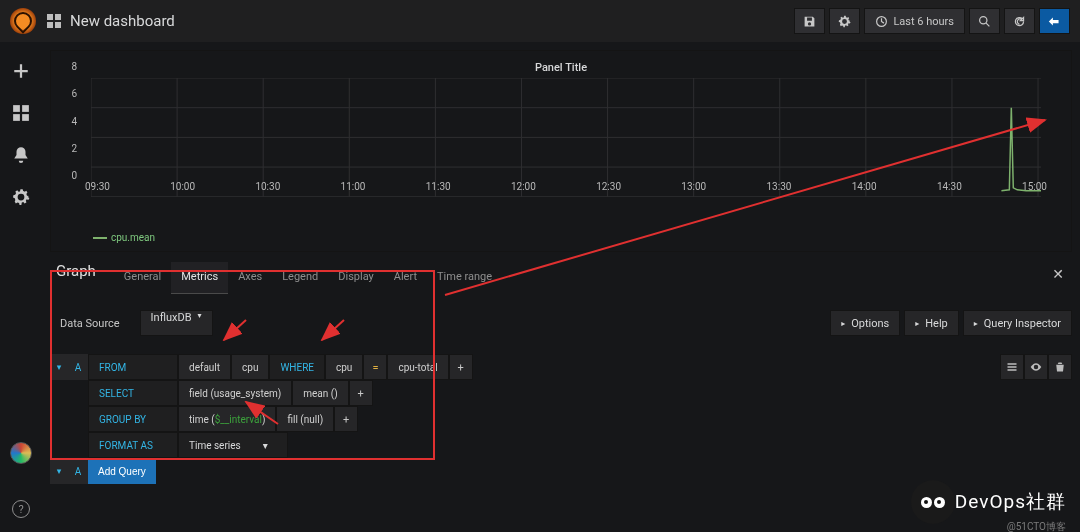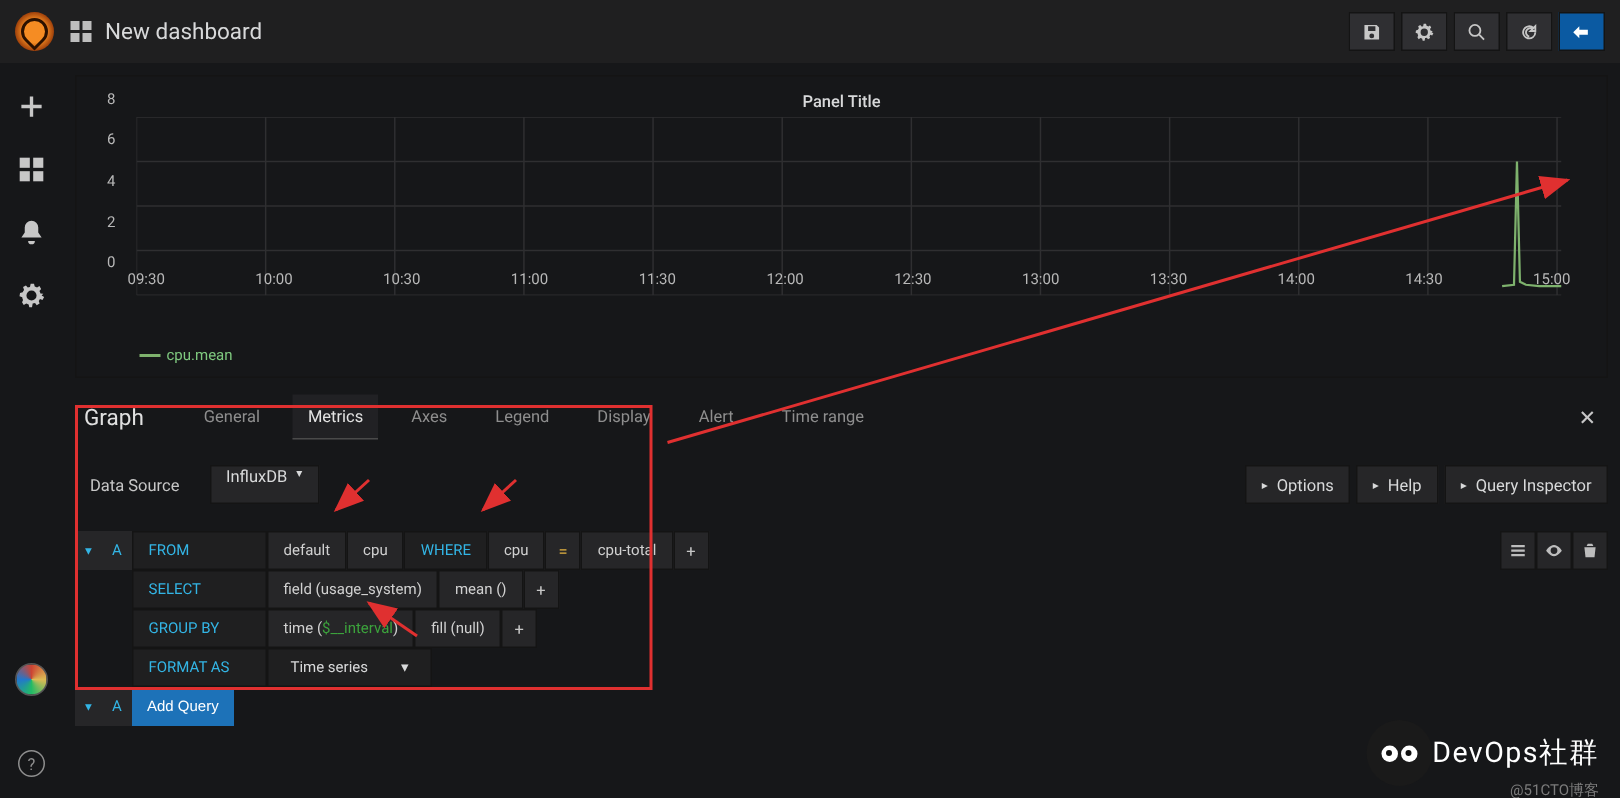--- a/index.html
+++ b/index.html
@@ -25,21 +25,21 @@
 
 .panel { background:#161719; border:1px solid #141414; position:relative; }
 .panel-title { text-align:center; font-size:11px; color:#d8d9da; padding:4px 0; font-weight:500;}
 .graph-area { position:relative; height:120px; margin: 0 24px 0 34px; }
 .graph-svg { position:absolute; inset:0; }
 .x-ticks { position:absolute; left:34px; right:24px; top:130px; display:flex; justify-content:space-between; font-size:10px; color:#b8b8b8;}
 .y-ticks { position:absolute; left:6px; top:10px; height:120px; display:flex; flex-direction:column; justify-content:space-between; font-size:10px; color:#b8b8b8; align-items:flex-end; width:20px;}
 .legend-row { padding:4px 10px 6px 36px; font-size:10px; color:#7fc97f;}
 .legend-row .sw{display:inline-block;width:14px;border-top:2px solid #7eb26d;margin-right:4px;vertical-align:middle;}
 
-.tabs-bar { display:flex; align-items:center; margin-top:10px; height:32px;gap:12px; }
+.tabs-bar { display:flex; margin-top:10px; height:32px; }
 .tabs-head { font-size:15px; margin-right:18px; margin-left:6px; color:#e0e0e0; }
 .tab { padding:8px 10px; font-size:11px; color:#8e8e8e; cursor:pointer; border-bottom:1px solid transparent; }
 .tab.active { color:#e3e3e3; border-bottom:1px solid #4a4a4a; background:#212124; }
 .close-x { margin-left:auto; font-size:14px; color:#c7c7c7; cursor:pointer; padding:4px 8px;}
 
 .qsection { margin-top:8px; position:relative; }
 .ds-row { display:flex; align-items:center; gap:10px; padding:8px 0; }
 .lbl { font-size:11px; color:#c7c7c7; padding:0 10px; }
 .dd { background:#262628; border:1px solid #141414; height:26px; padding:0 10px; display:flex; align-items:flex-start; gap:6px; cursor:pointer; font-size:11px;}
 .dd .car { font-size:8px; }
@@ -53,21 +53,21 @@
 .qhead { width:18px; background:#33b5e5; color:#fff; justify-content:center; font-size:9px; cursor:pointer;}
 .qhead.dk{background:#262628;color:#33b5e5;}
 .qletter{width:20px;justify-content:center;color:#33b5e5;font-size:10px;background:#262628;}
 .kw { color:#33b5e5; background:#1f1f20; border:1px solid #141414; padding:0 10px; font-size:10px; text-transform:uppercase; min-width:90px;}
 .token { background:#262628; border:1px solid #141414; padding:0 10px; font-size:10px; color:#d0d0d0; cursor:pointer;}
 .op { color:#e0b040; background:#262628; border:1px solid #141414; padding:0 8px; font-size:11px;}
 .plus { background:#262628; border:1px solid #141414; width:24px; justify-content:center; color:#c7c7c7; cursor:pointer;}
 .spacer-col { width:38px; background:transparent; }
 .kw-col { width:84px; border:1px solid #141414;}
 .txtinput { background:#1a1a1c; border:1px solid #141414; padding:0 10px; font-size:10px; color:#727272; flex:1; }
-.dd2 { background:#1f1f20; border:1px solid #141414; padding:0 10px; font-size:10px; min-width:110px; gap:22px; justify-content:center;}
+.dd2 { background:#1f1f20; border:1px solid #141414; padding:0 10px; font-size:10px; min-width:110px; gap:22px; justify-content:flex-start;}
 .row-tools { margin-left:auto; display:flex; gap:0; }
 .tool { width:24px; height:26px; background:#262628; border:1px solid #141414; display:flex; align-items:center; justify-content:center; cursor:pointer;}
 .tool svg{width:12px;height:12px;fill:#bdbdbd;}
 .addq { background:#1d72b8; color:#fff; border:none; height:26px; padding:0 10px; font-size:10px; cursor:pointer; font-weight:500;}
 
 .redbox { position:absolute; border:2px solid #e03030; pointer-events:none; }
 .arrow { position:absolute; pointer-events:none; }
 
 .watermark { position:absolute; right:14px; bottom:8px; display:flex; align-items:center; color:#fff; }
 .wm-circle { width:44px; height:44px; border-radius:50%; background:#1a1a1a; display:flex; align-items:center; justify-content:center; gap:-6px;}
@@ -93,20 +93,27 @@
   <div class="spacer"></div>
   <div class="tb-btn">
       <svg viewBox="0 0 16 16">
         <path d="M2 2h10l2 2v10H2V2zm3 1v4h6V3H5zm3 6a2 2 0 100 4 2 2 0 000-4z"></path>
       </svg>
     </div>
   <div class="tb-btn">
       <svg viewBox="0 0 16 16">
         <path d="M8 5a3 3 0 100 6 3 3 0 000-6zm6 3l1.5.9-1 1.7L13 10a5 5 0 01-.7 1.2l.5 1.6-1.7 1-1-1.3a5 5 0 01-1.4.3L8.3 15H6.7l-.4-1.7a5 5 0 01-1.4-.5l-1.5.9-1-1.7L3 10.6A5 5 0 012.5 9L.9 8.5l.3-2L2.8 6a5 5 0 01.8-1.3L3 3l1.7-1 1.1 1.3A5 5 0 017.1 3L7.5 1h2l.4 1.7c.5.1 1 .3 1.4.6l1.4-.9 1 1.7-1 1.2c.3.5.5 1 .6 1.5L15 7l-1 1z"></path>
       </svg>
+    </div>
+  <div class="tb-btn" style="padding:0 10px;">
+      <svg viewBox="0 0 16 16" style="margin-right:5px;">
+        <circle cx="8" cy="8" r="6" fill="none" stroke="#c7c7c7" stroke-width="1.5"></circle>
+        <path d="M8 4v4l3 2" stroke="#c7c7c7" stroke-width="1.5" fill="none"></path>
+      </svg>
+      <span>Last 6 hours</span>
     </div>
   <div class="tb-btn">
       <svg viewBox="0 0 16 16">
         <circle cx="6.5" cy="6.5" r="4.5" fill="none" stroke="#c7c7c7" stroke-width="1.5"></circle>
         <path d="M10 10l4 4" stroke="#c7c7c7" stroke-width="1.5"></path>
       </svg>
     </div>
   <div class="tb-btn">
       <svg viewBox="0 0 16 16">
         <path d="M13 8a5 5 0 11-1.5-3.5L13 3v4H9l1.8-1.8A3.5 3.5 0 108 11.5" fill="none" stroke="#c7c7c7" stroke-width="1.5"></path>

